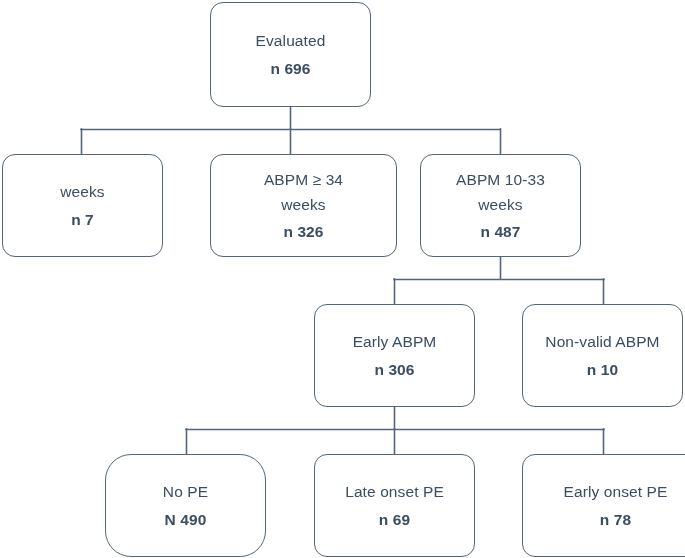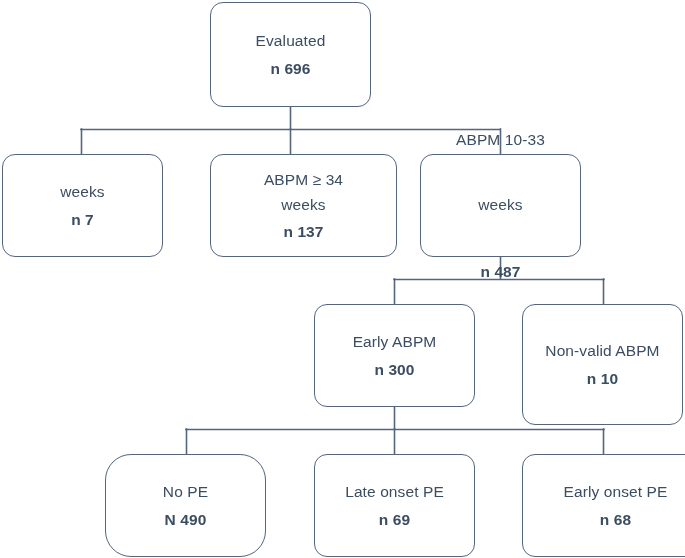--- a/index.html
+++ b/index.html
@@ -81,47 +81,47 @@
   </div>
 
   <div class="node" style="left:2px; top:154px; width:161px; height:103px;">
     <span class="line">weeks</span>
     <span class="line gap">n 7</span>
   </div>
 
   <div class="node" style="left:210px; top:154px; width:187px; height:103px;">
     <span class="line">ABPM ≥ 34</span>
     <span class="line">weeks</span>
-    <span class="line gap">n 137</span>
+    <span class="line gap">n 326</span>
   </div>
 
-  <div class="node" style="left:420px; top:154px; width:161px; height:103px;gap:40px;">
+  <div class="node" style="left:420px; top:154px; width:161px; height:103px;">
     <span class="line">ABPM 10-33</span>
     <span class="line">weeks</span>
     <span class="line gap">n 487</span>
   </div>
 
   <div class="node" style="left:314px; top:304px; width:161px; height:103px;">
     <span class="line">Early ABPM</span>
-    <span class="line gap">n 300</span>
+    <span class="line gap">n 306</span>
   </div>
 
-  <div class="node" style="left:522px; top:304px; width:161px; height:121px;">
+  <div class="node" style="left:522px; top:304px; width:161px; height:103px;">
     <span class="line">Non-valid ABPM</span>
     <span class="line gap">n 10</span>
   </div>
 
   <div class="node" style="left:105px; top:454px; width:161px; height:103px;border-radius:26px;">
     <span class="line">No PE</span>
     <span class="line gap">N 490</span>
   </div>
 
   <div class="node" style="left:314px; top:454px; width:161px; height:103px;text-align:center;">
     <span class="line">Late onset PE</span>
     <span class="line gap">n 69</span>
   </div>
 
   <div class="node" style="left:522px; top:454px; width:187px; height:103px;">
     <span class="line">Early onset PE</span>
-    <span class="line gap">n 68</span>
+    <span class="line gap">n 78</span>
   </div>
 
 </div>
 
 </body></html>

